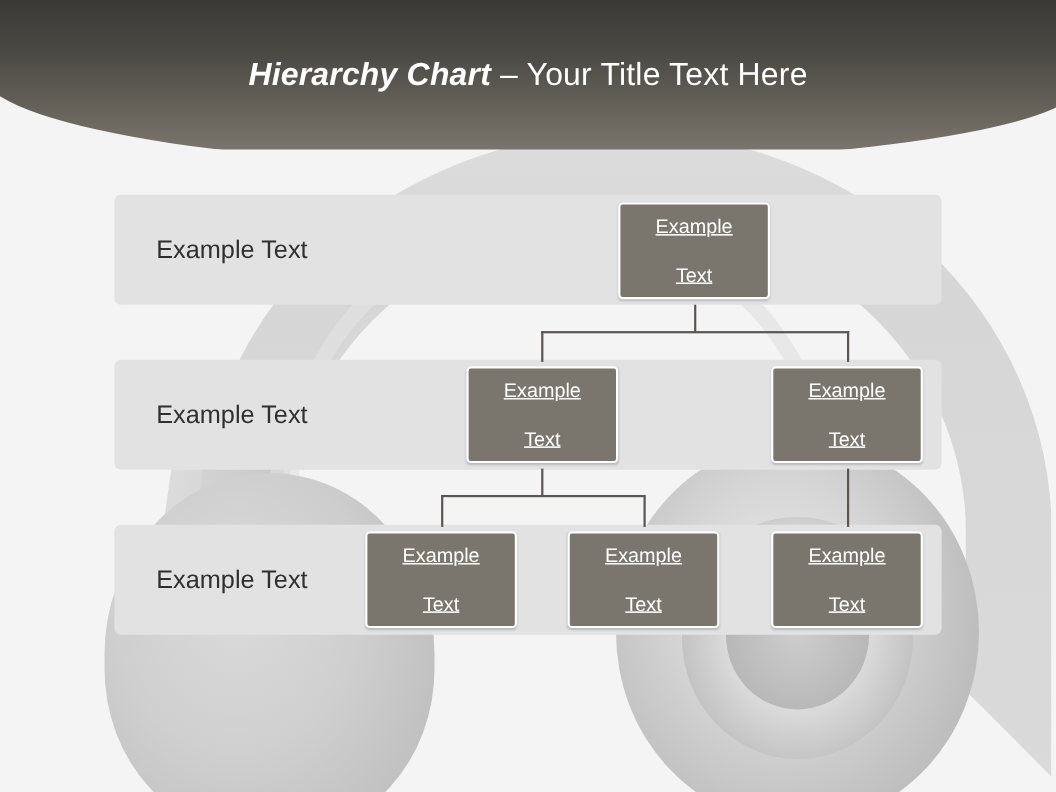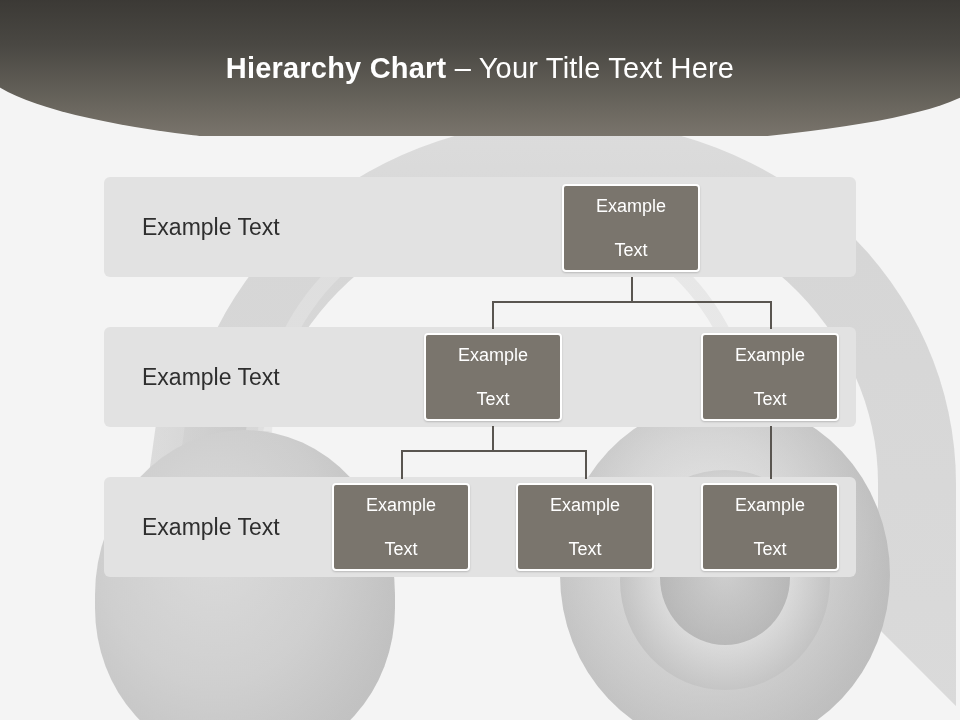--- a/index.html
+++ b/index.html
@@ -110,21 +110,21 @@
   .header-title {
     position: absolute;
     left: 0; top: 52px;
     width: 960px;
     text-align: center;
     font-size: 29px;
     color: #ffffff;
     letter-spacing: .2px;
     white-space: nowrap;
   }
-  .header-title .strong { font-weight: bold; }
+  .header-title .strong { font-weight: bold; font-style: italic; }
   .header-title .light { font-weight: normal; }
 
   
   .band-row {
     position: absolute;
     left: 104px;
     width: 752px;
     height: 100px;
     background: #e2e2e2;
     border-radius: 6px;
@@ -160,21 +160,21 @@
     color: #ffffff;
     font-size: 18px;
     line-height: 22px;
     text-align: center;
     display: flex;
     align-items: center;
     justify-content: center;
     box-sizing: border-box;
     box-shadow: 0 1px 2px rgba(0,0,0,.18);
   }
-  .node span { display: block; padding: 0 6px; }
+  .node span { display: block; padding: 0 6px; text-decoration: underline; }
 </style>
 </head>
 <body>
 
 <div class="slide">
 
   <div class="bg-photo">
     <div class="bg-band"></div>
     <div class="bg-band-inner"></div>
     <div class="bg-arm-left"></div>

